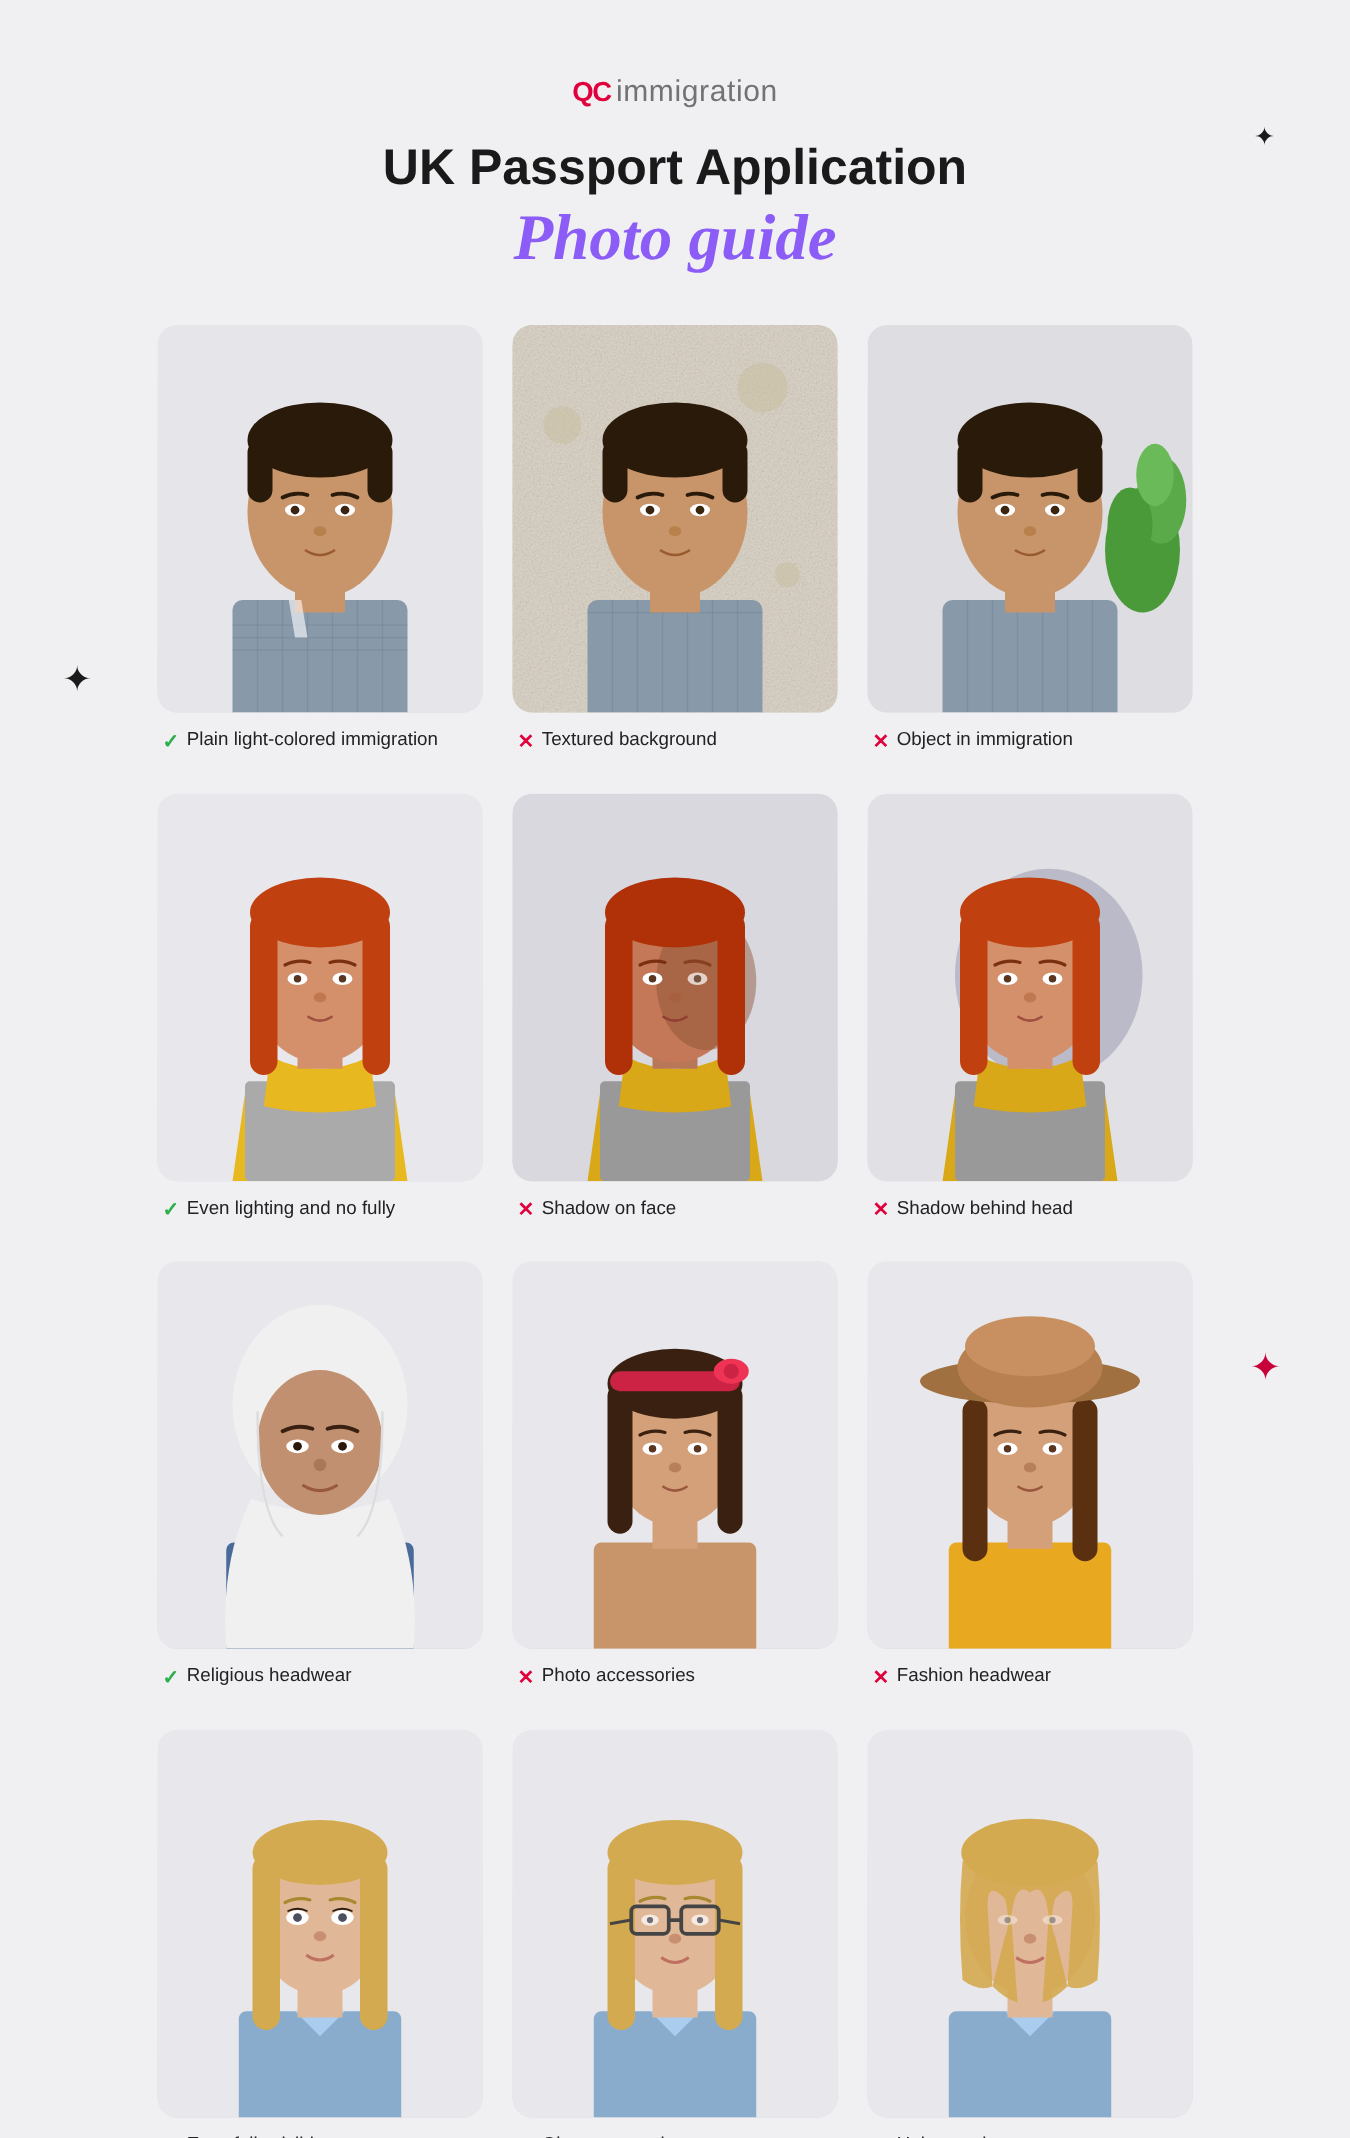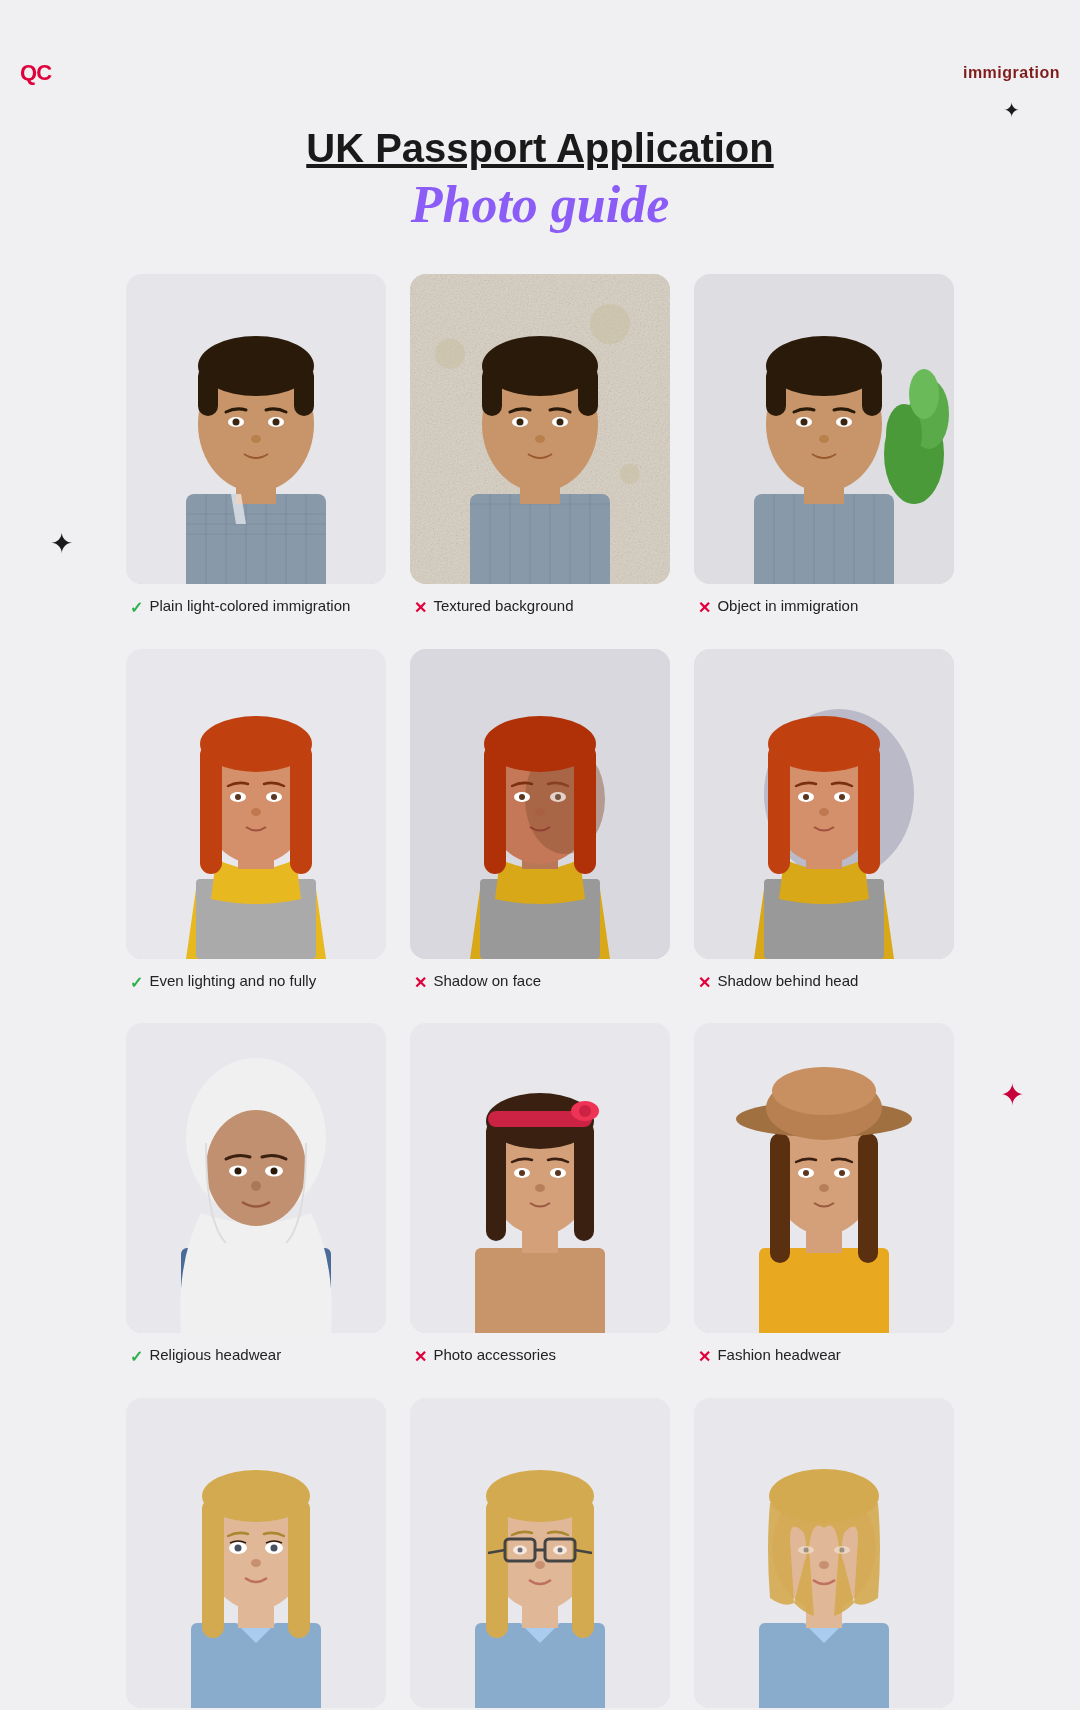--- a/index.html
+++ b/index.html
@@ -19,44 +19,43 @@
 
     
     .header {
       text-align: center;
       margin-bottom: 40px;
       padding-top: 20px;
     }
     .logo {
       display: flex;
       align-items: center;
-      justify-content: space-between;
+      justify-content: center;
       gap: 4px;
-      margin-bottom: 40px;
+      margin-bottom: 24px;
     }
     .logo-qc {
       font-size: 22px;
       font-weight: 800;
       color: #222;
       letter-spacing: -1px;
     }
     .logo-qc .q { color: #e0003c; }
     .logo-qc .c { color: #e0003c; }
     .logo-text {
-      font-size: 16px;
-      font-weight: 700;
-      color: #7f1d1d;
+      font-size: 24px;
+      font-weight: 400;
+      color: #737373;
       letter-spacing: 0.5px;
     }
     .page-title-main {
       font-size: 40px;
       font-weight: 800;
       color: #1a1a1a;
       margin-bottom: 4px;
-      text-decoration: underline;
     }
     .page-title-sub {
       font-size: 52px;
       font-weight: 700;
       font-style: italic;
       color: #8b5cf6;
       font-family: Georgia, serif;
     }
 
     

